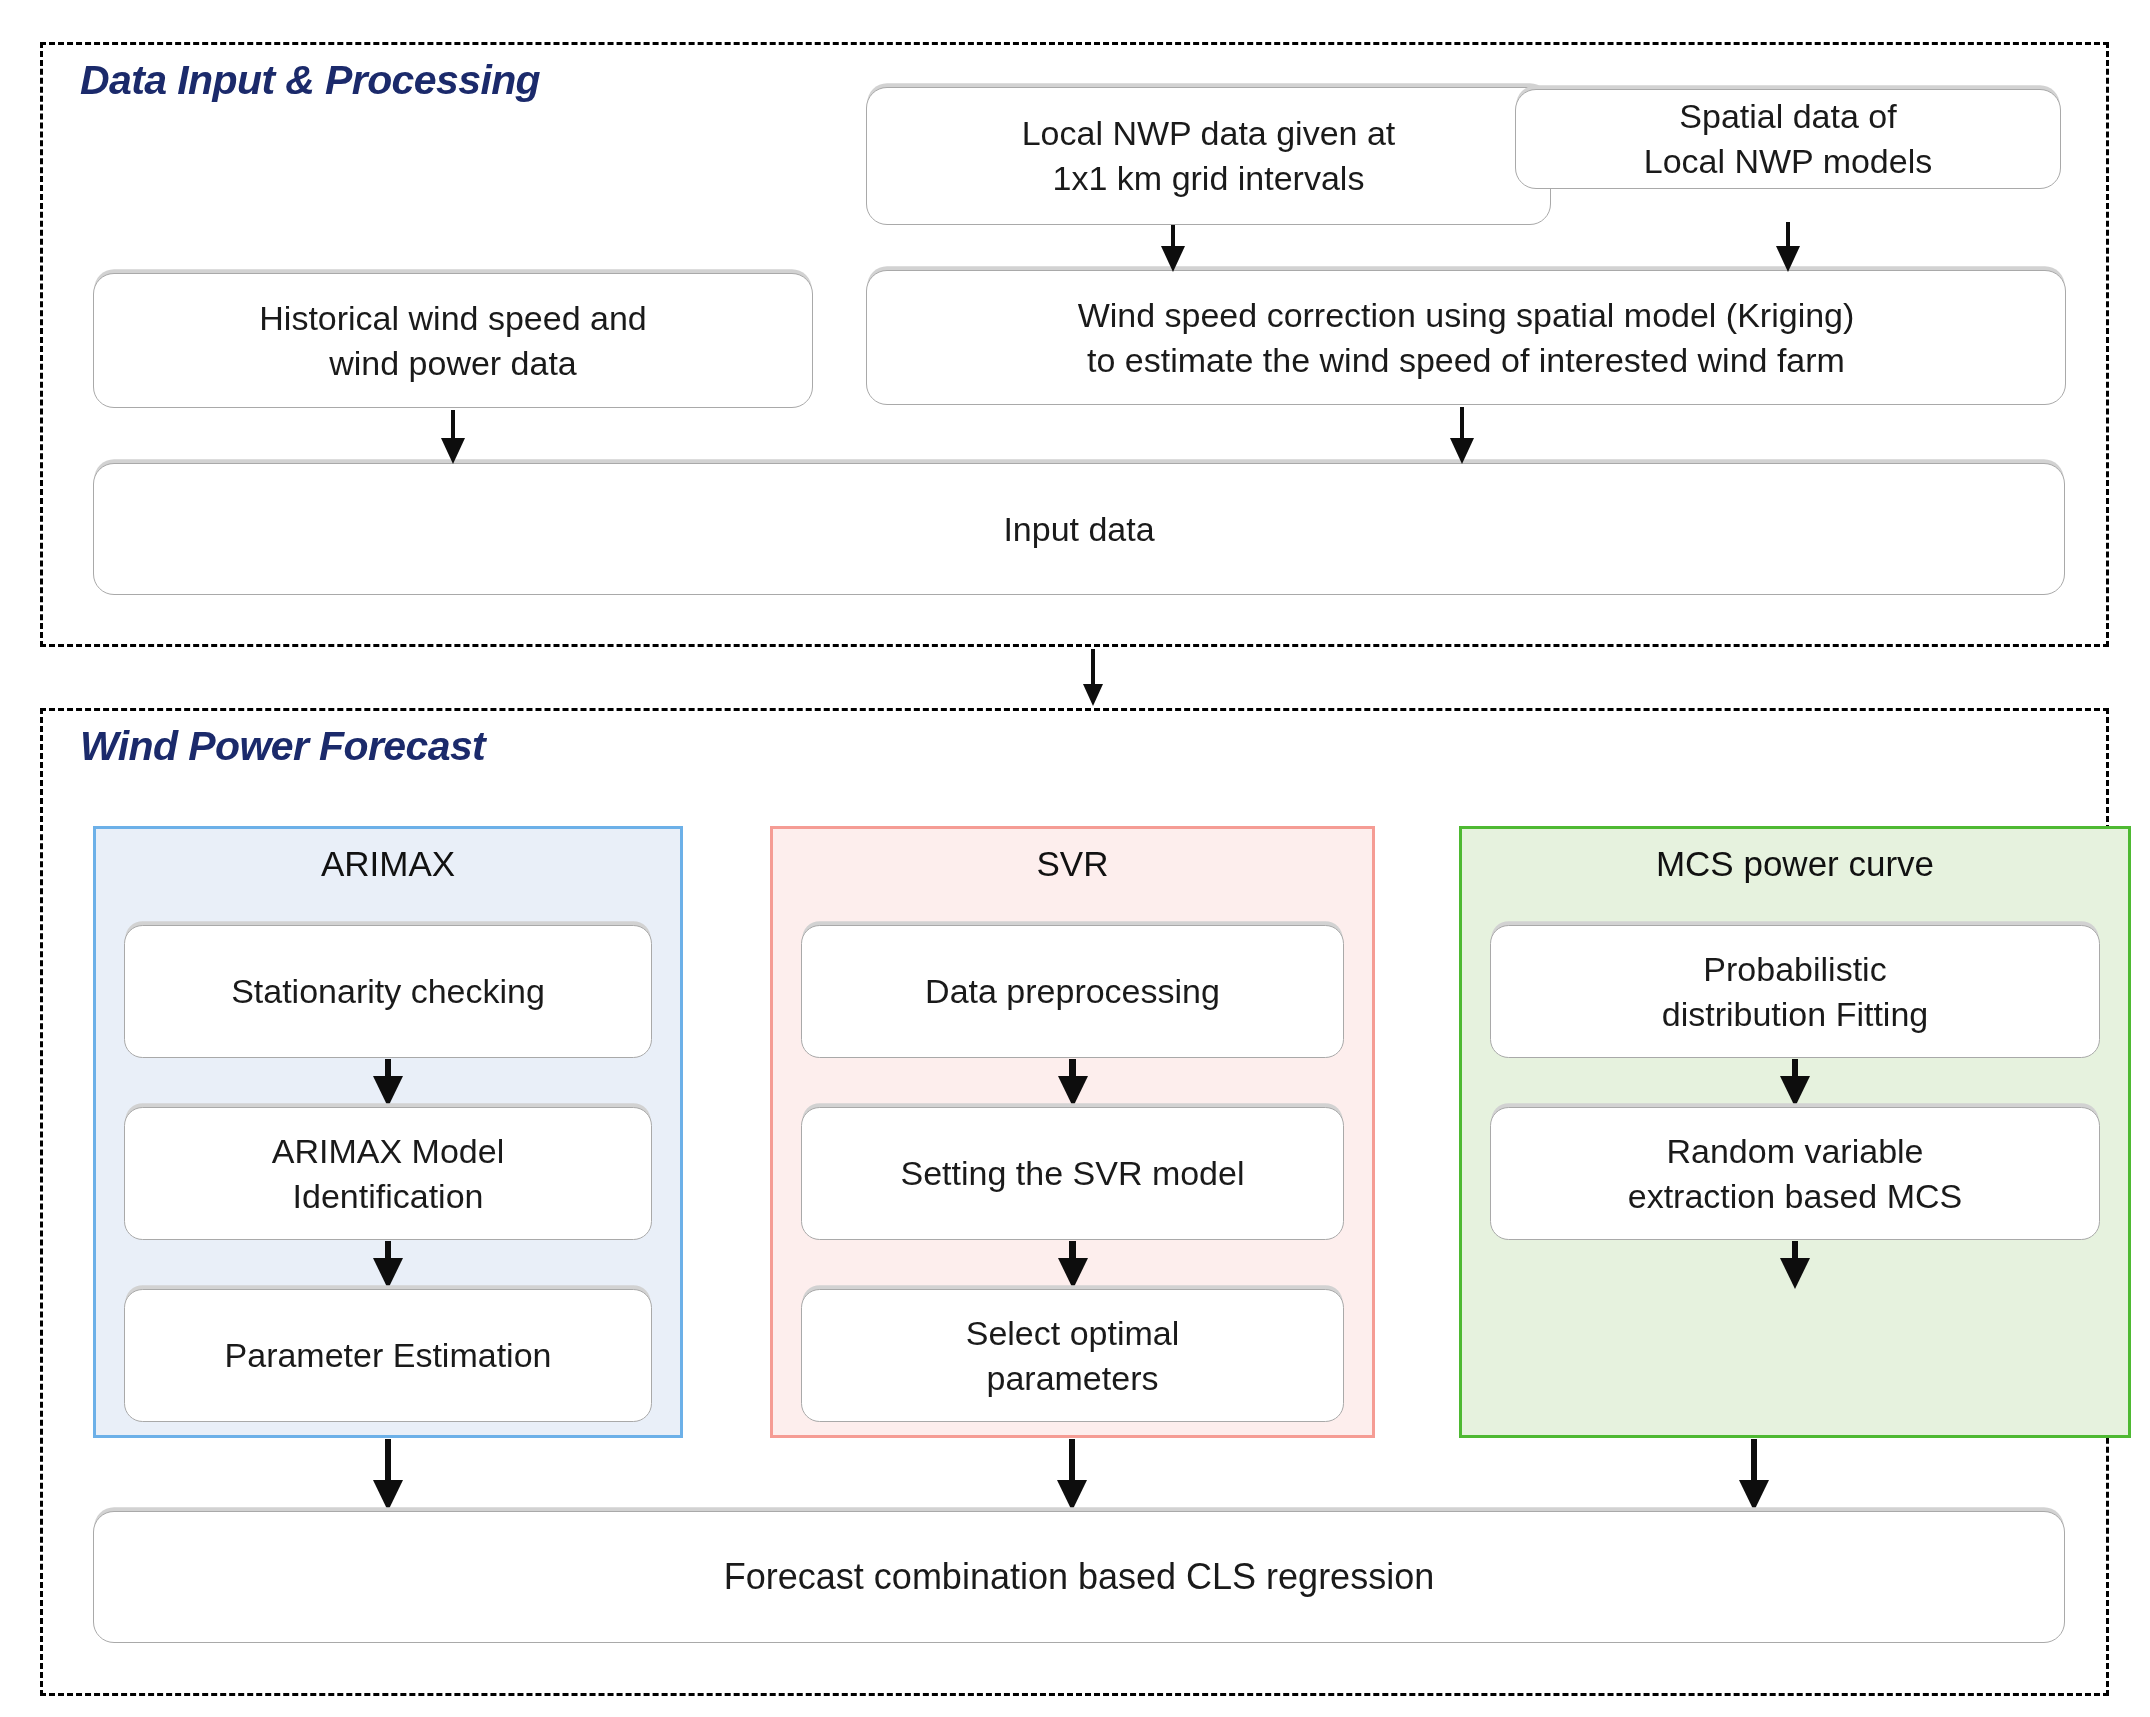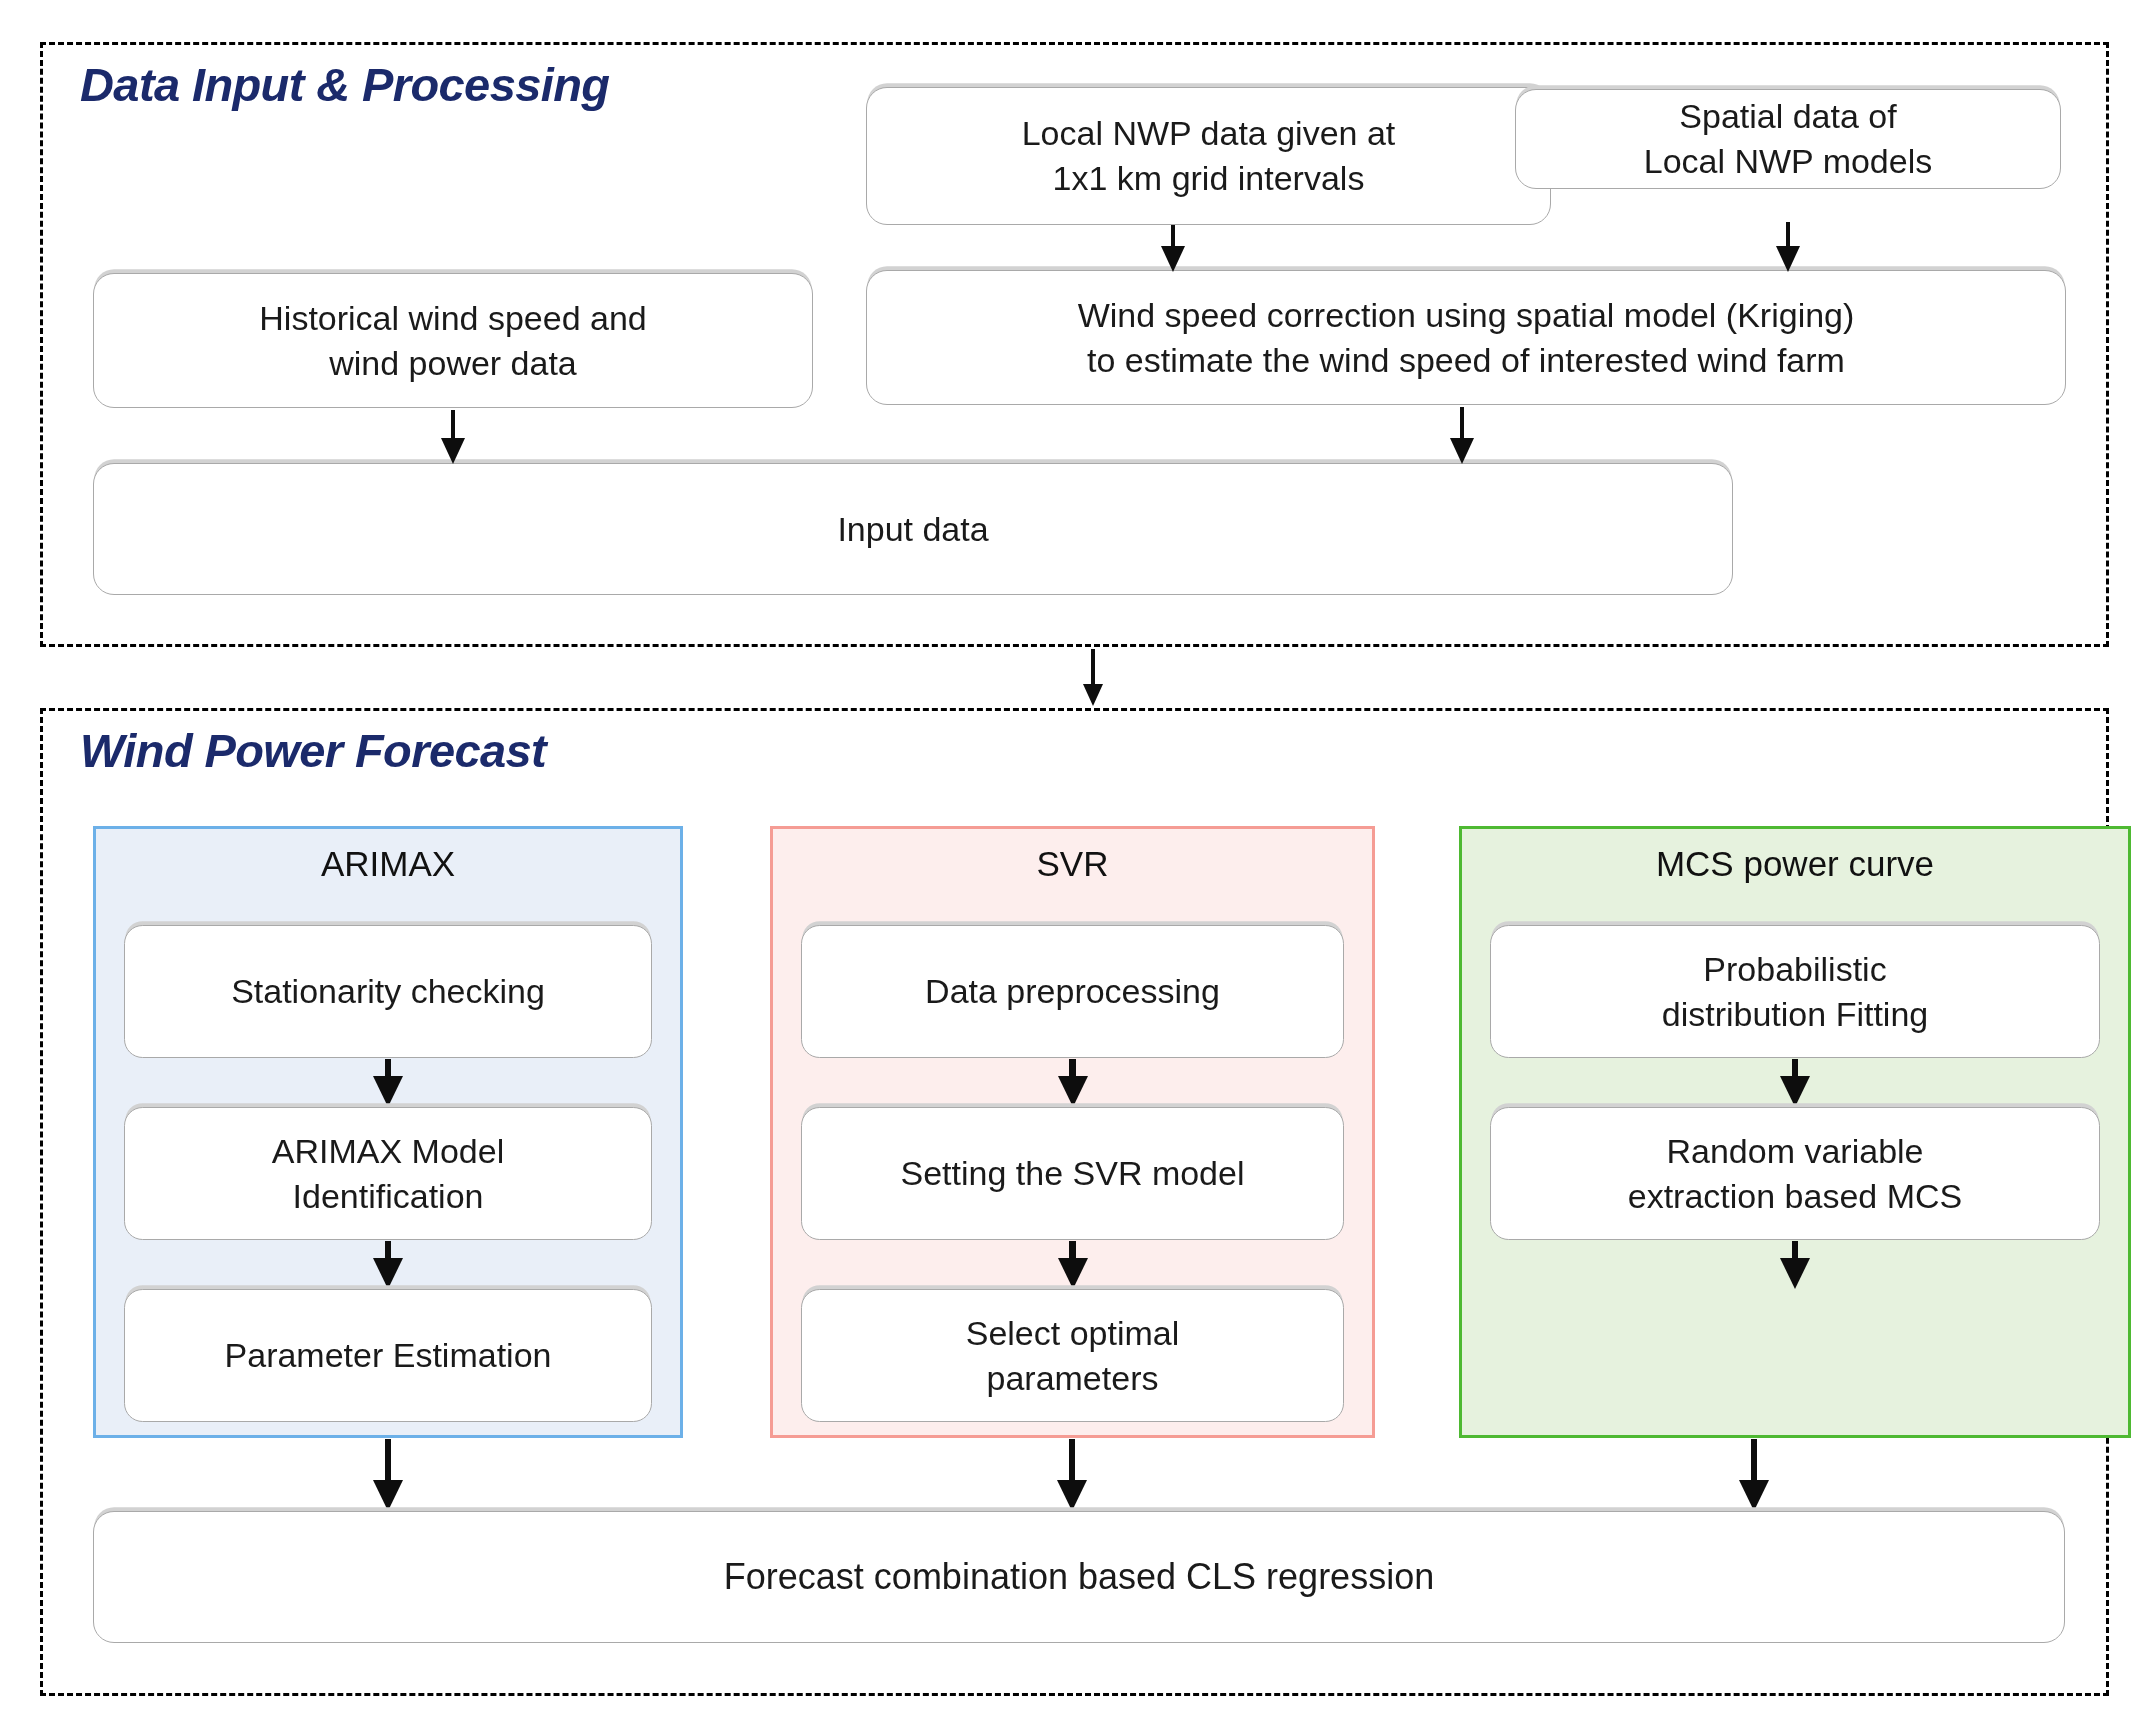--- a/index.html
+++ b/index.html
@@ -9,37 +9,37 @@
   }
   .page{position:absolute;inset:0;}
 
   
   .section{position:absolute;border:3.7px dashed #000;background:transparent;box-sizing:border-box;}
   #section-data-input{left:40px;top:42px;width:2069px;height:605px;}
   #section-forecast{left:40px;top:708px;width:2069px;height:988px;}
 
   .section-title{
     position:absolute;left:37px;top:12.4px;margin:0;
-    font-size:47px;font-weight:bold;font-style:italic;color:#1b2a6b;letter-spacing:-0.6px;
+    font-size:41px;font-weight:bold;font-style:italic;color:#1b2a6b;letter-spacing:-0.6px;
   }
 
   
   .box{
     position:absolute;background:#fff;border:1.9px solid #a9a9a9;border-radius:21px;
     display:flex;align-items:center;justify-content:center;text-align:center;
     white-space:pre-line;font-size:34px;line-height:1.32;color:#1a1a1a;
     box-shadow:0 -5px 0 -1.2px #d2d2d2;box-sizing:border-box;
   }
 
   
   #box-local-nwp {left:866px;top:87px;width:685px;height:138px;}
   #box-spatial   {left:1515px;top:89px;width:546px;height:100px;}
   #box-historical{left:93px; top:273px;width:720px;height:135px;}
   #box-kriging   {left:866px;top:270px;width:1200px;height:135px;}
-  #box-input-data{left:93px; top:463px;width:1640px;height:132px;}
+  #box-input-data{left:93px; top:463px;width:1972px;height:132px;}
   #box-combiner  {left:93px; top:1511px;width:1972px;height:132px;font-size:36px;}
 
   
   .panel{position:absolute;top:826px;height:612px;border:3.1px solid;box-sizing:border-box;}
   #panel-arimax{left:93px;width:590px;background:#e9eff8;border-color:#6cb0e8;}
   #panel-svr   {left:770px;width:605px;background:#fdeeed;border-color:#f59c94;}
   #panel-mcs   {left:1459px;width:672px;background:#e6f2de;border-color:#4eb932;}
   .panel-title{
     position:absolute;top:15px;left:0;width:100%;text-align:center;
     font-size:35px;color:#111;margin:0;font-weight:normal;

